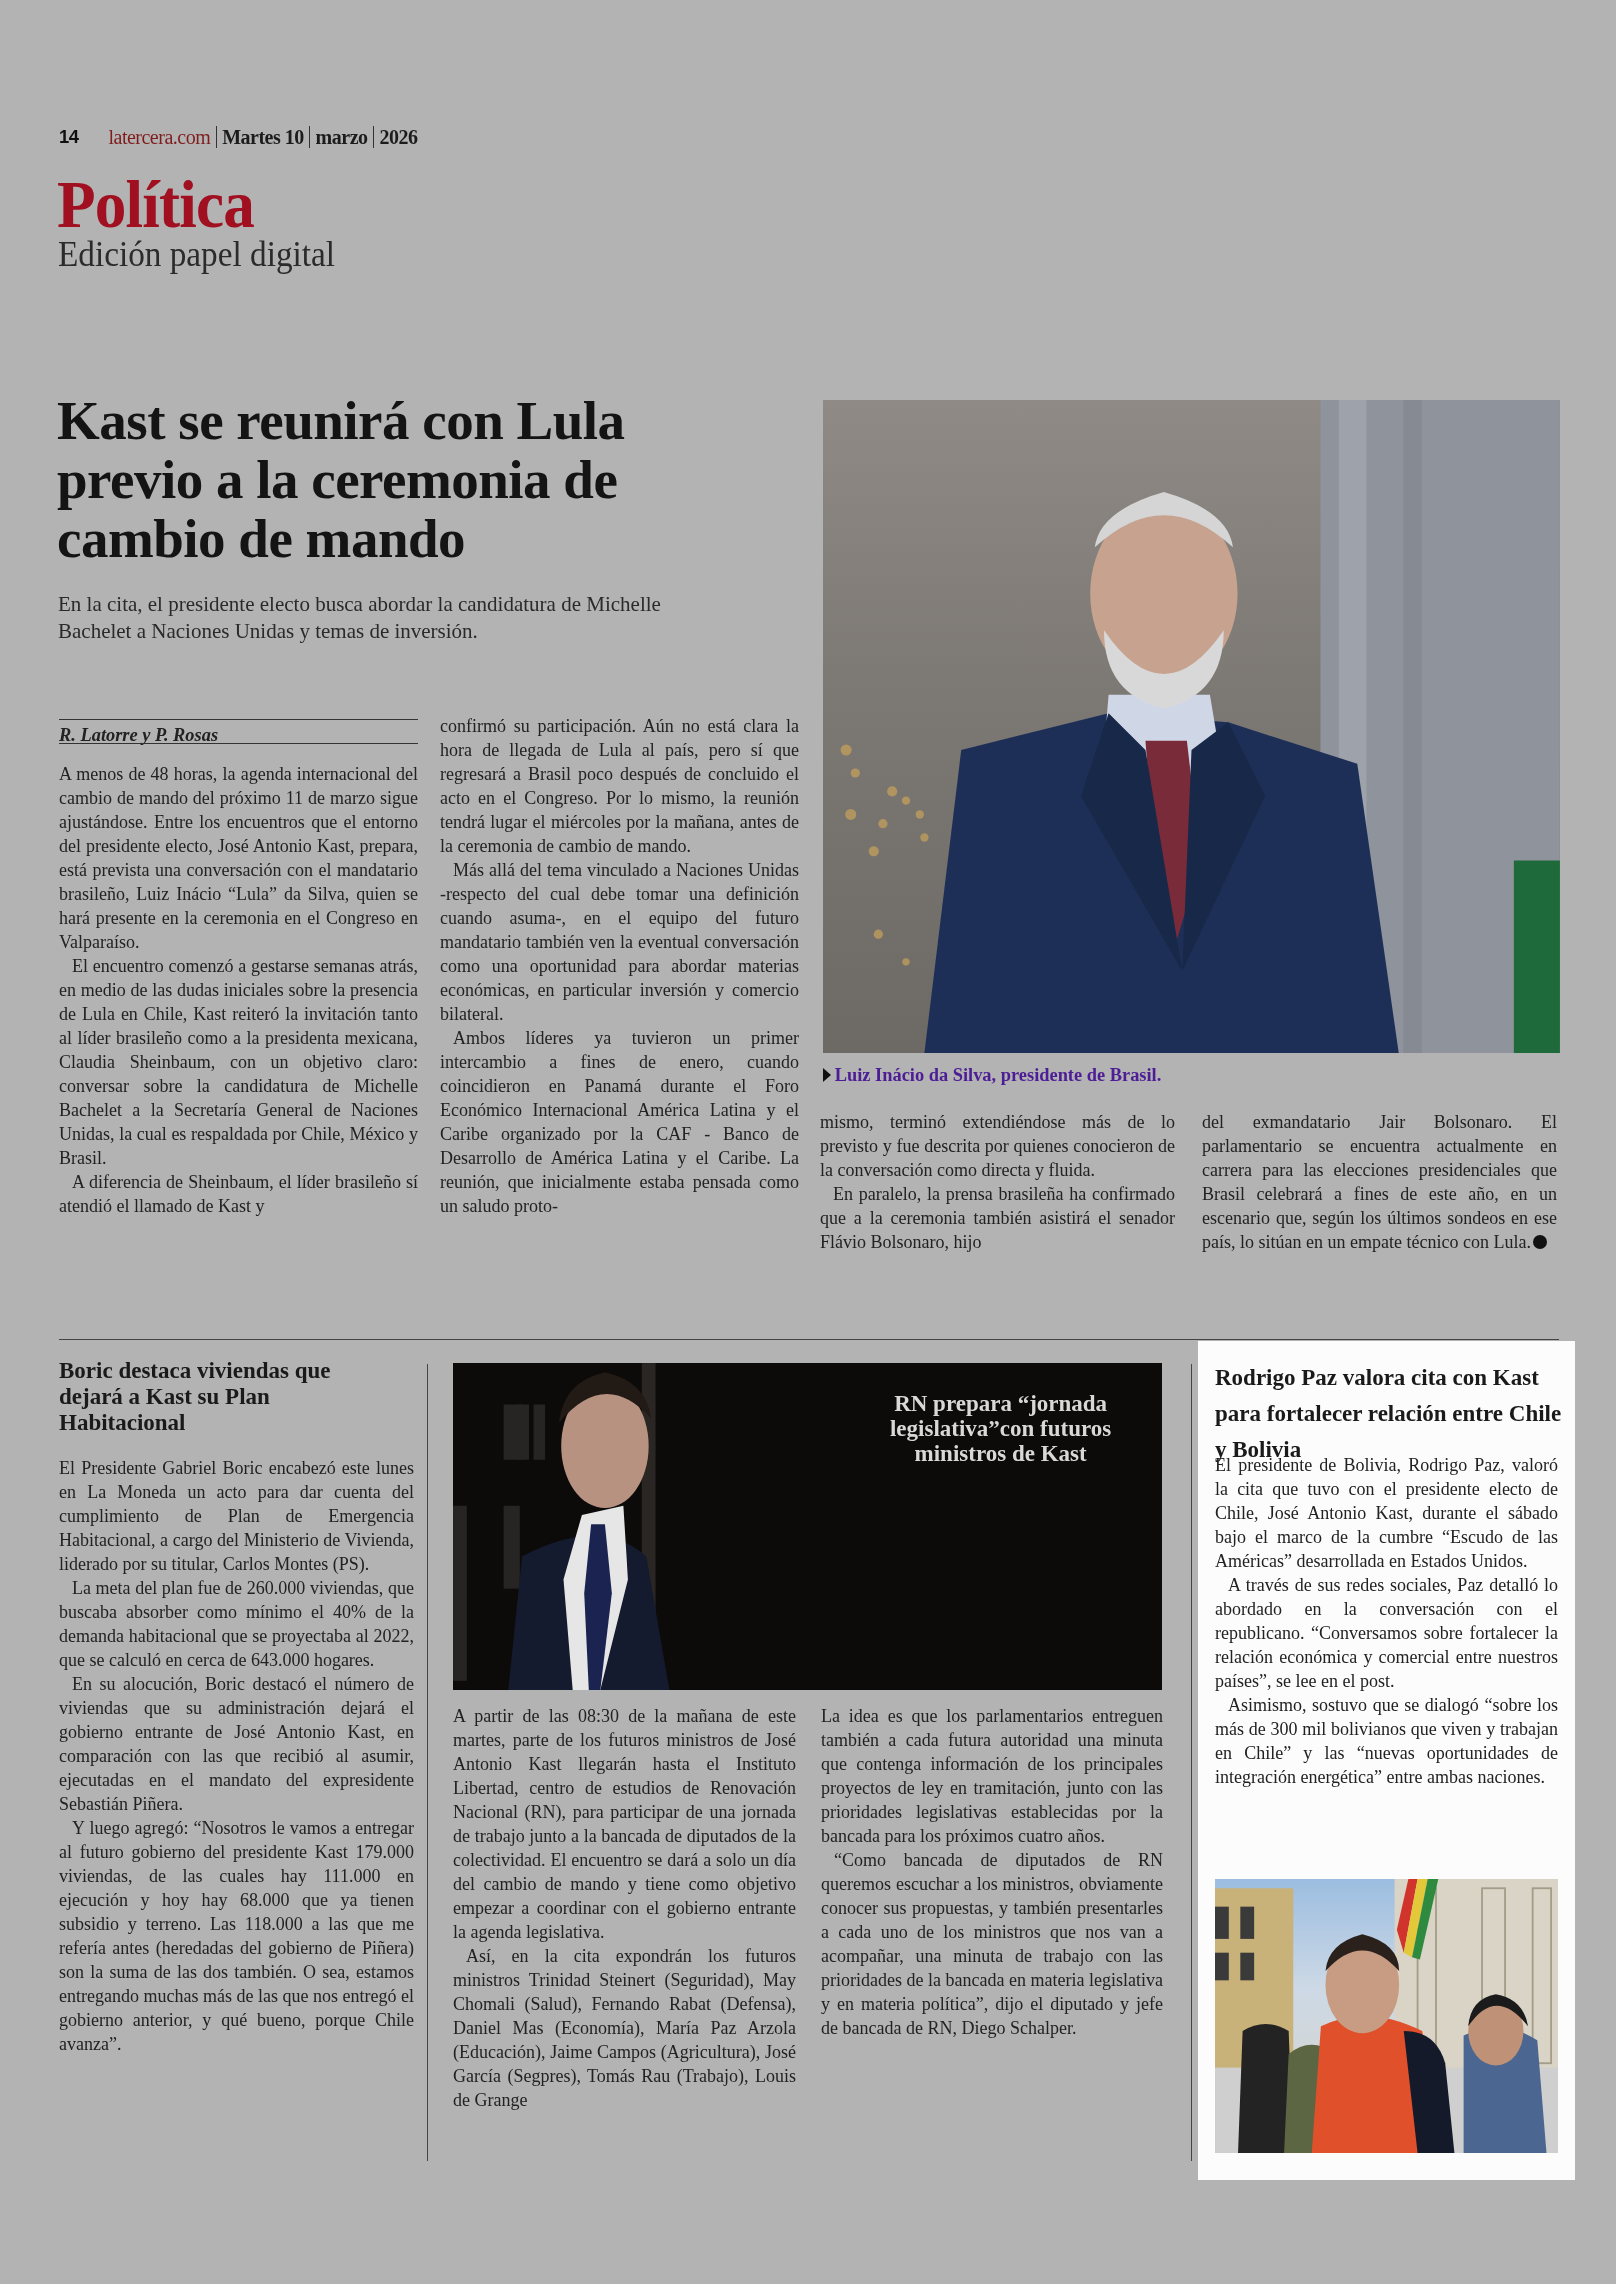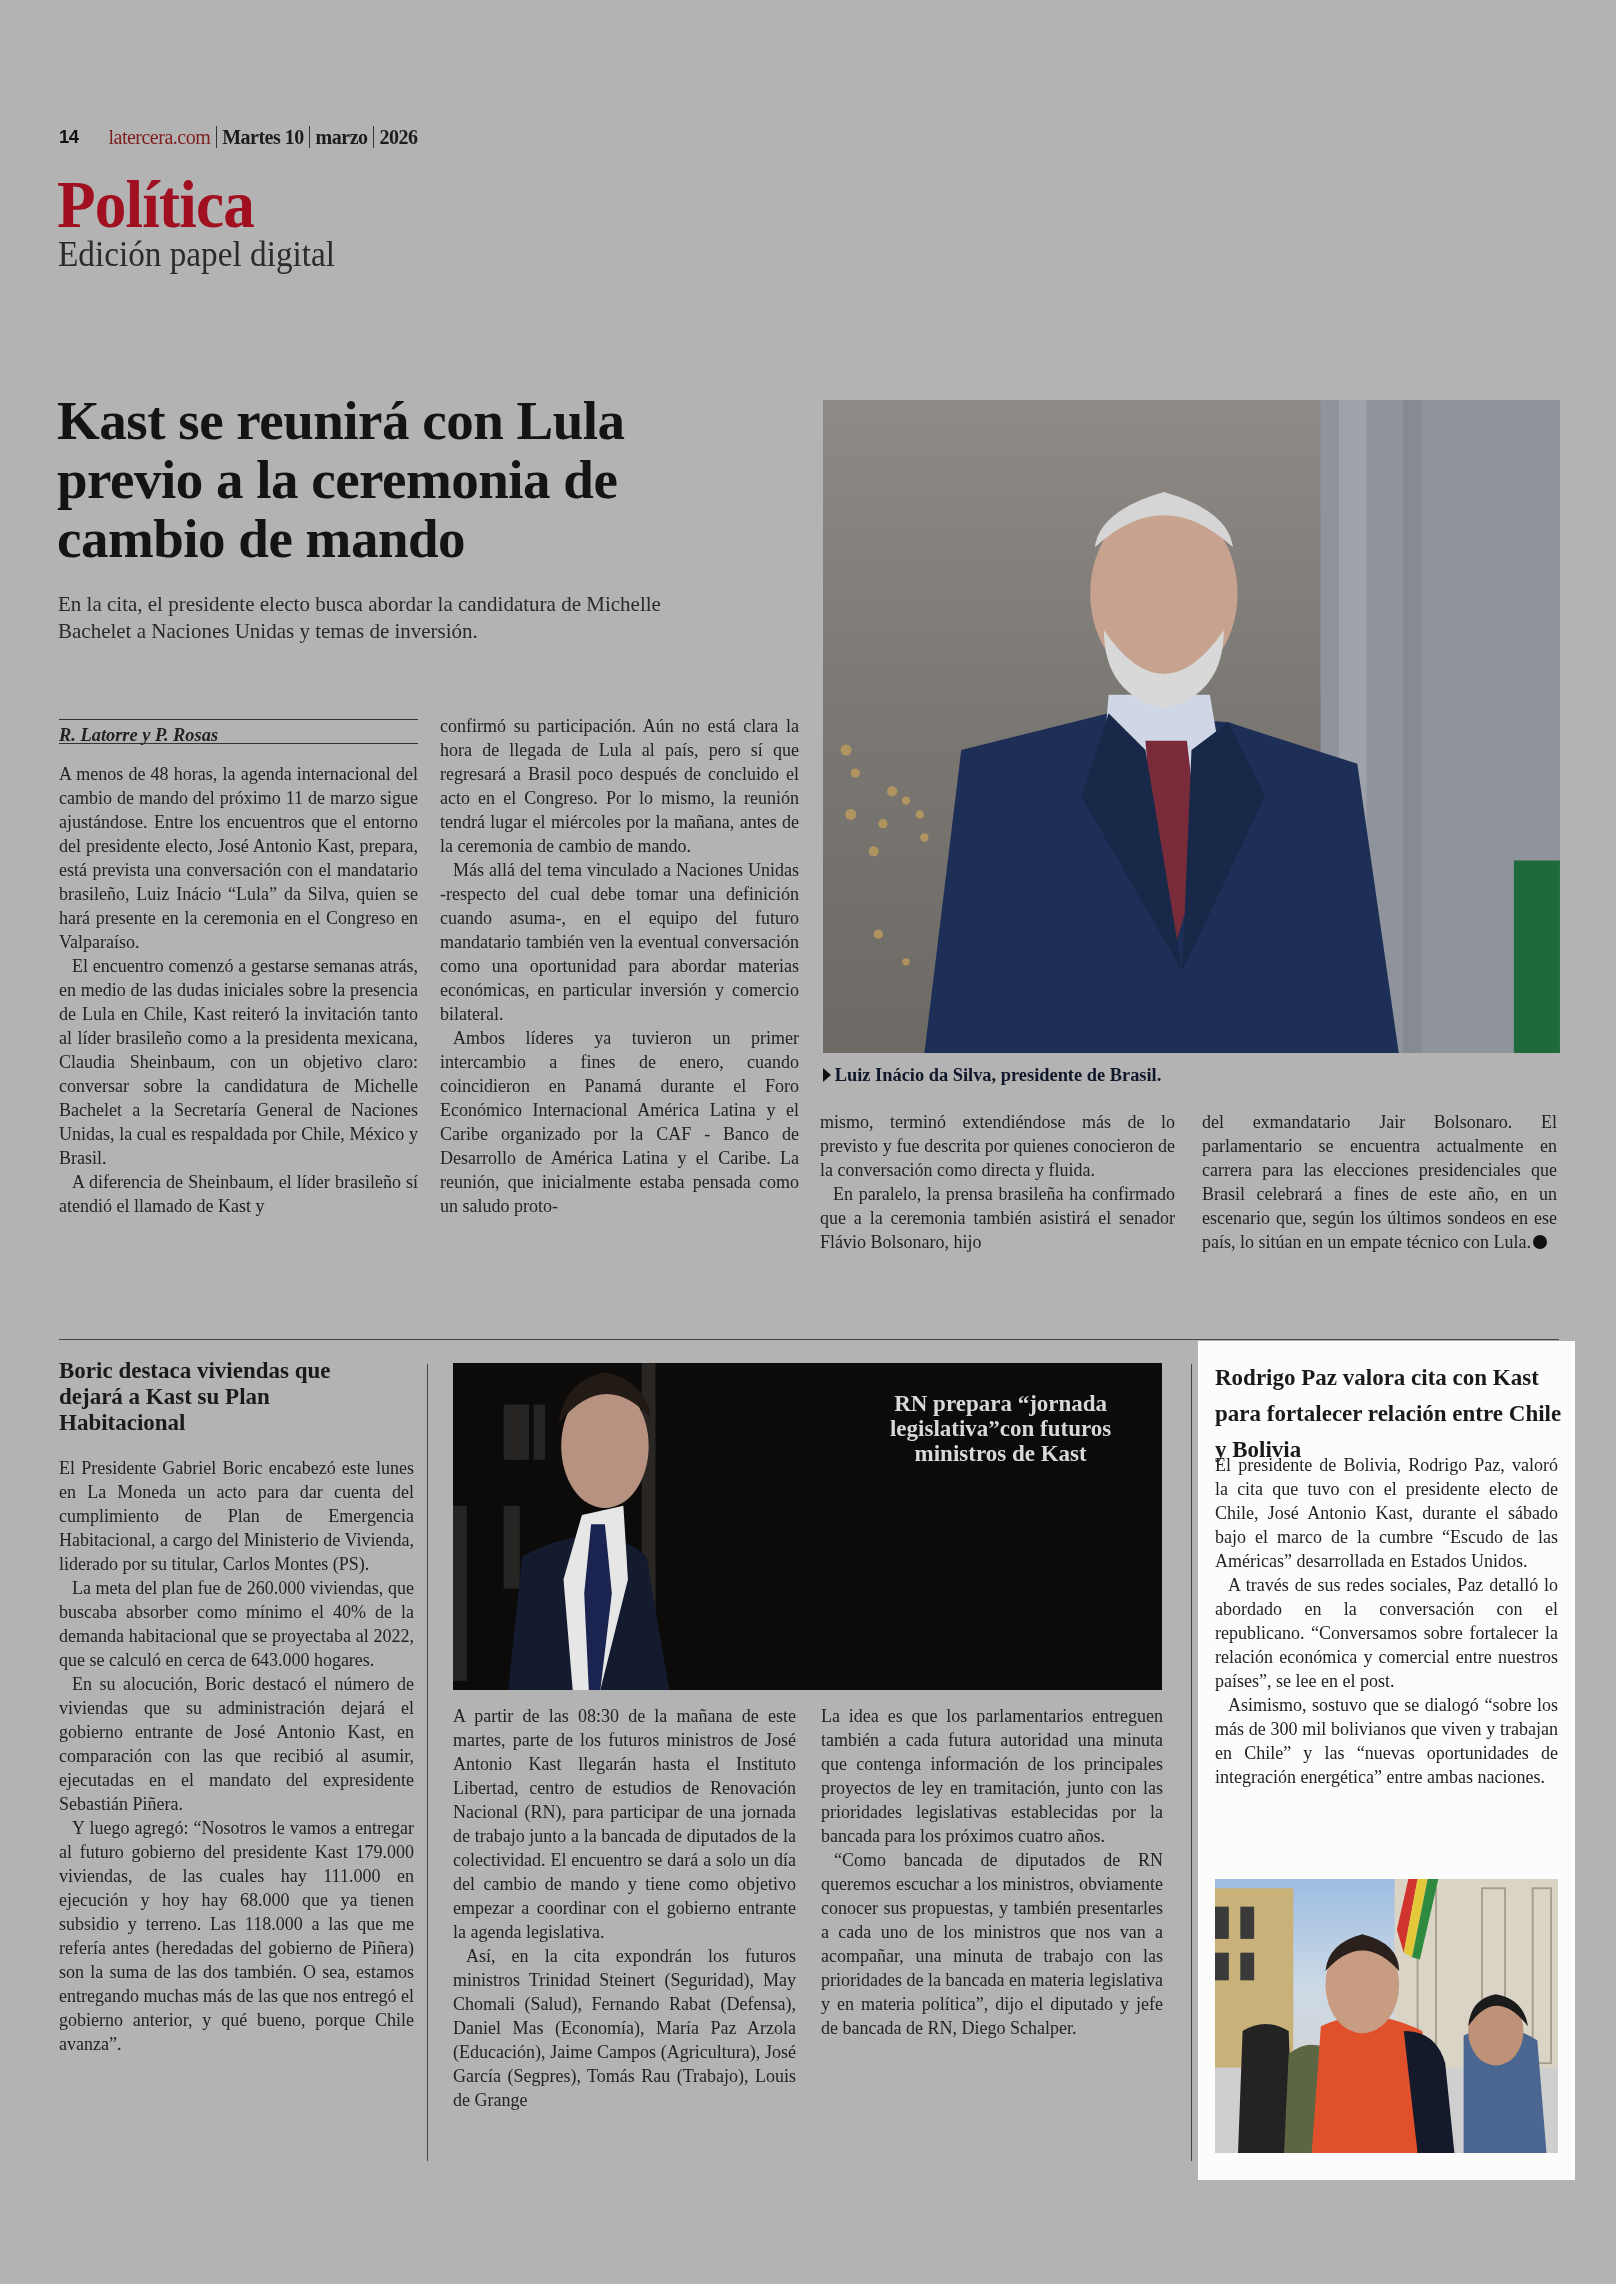--- a/index.html
+++ b/index.html
@@ -25,21 +25,21 @@
   .col { font-size: 18px; line-height: 24px; text-align: justify; hyphens: auto; color: #222; }
   .col p + p { text-indent: 13px; }
   .col p:first-child { text-indent: 0; }
   .lead-col1 { left: 59px; top: 762px; width: 359px; }
   .lead-col2 { left: 440px; top: 714px; width: 359px; }
   .lead-col3 { left: 820px; top: 1110px; width: 355px; }
   .lead-col4 { left: 1202px; top: 1110px; width: 355px; }
   .end-mark { display: inline-block; width: 14px; height: 14px; border-radius: 50%; background: #111; vertical-align: -0.9px; margin-left: 1.8px; }
 
   .photo-lula { left: 823px; top: 400px; width: 737px; height: 653px; overflow: hidden; background: linear-gradient(180deg, #8f8a85 0%, #7c7873 45%, #6d6a66 100%); }
-  .photo-caption { left: 823px; top: 1065px; font-size: 18.4px; font-weight: bold; color: #0f172a; }
+  .photo-caption { left: 823px; top: 1065px; font-size: 18.4px; font-weight: bold; color: #4c1d95; }
   .caption-arrow { display: inline-block; width: 0; height: 0; border-top: 7px solid transparent; border-bottom: 7px solid transparent; border-left: 8.3px solid #111; margin-right: 3.7px; vertical-align: -0.9px; }
 
   .section-divider { left: 59px; top: 1339px; width: 1500px; height: 1.4px; background: #444; }
 
   
   .boric-title { left: 59px; top: 1358px; width: 322px; font-weight: bold; font-size: 23px; line-height: 26px; color: #1a1a1a; }
   .boric-col { left: 59px; top: 1456px; width: 355px; }
   .vrule1 { left: 427px; top: 1364px; width: 1.4px; height: 797px; background: #444; }
 
   

